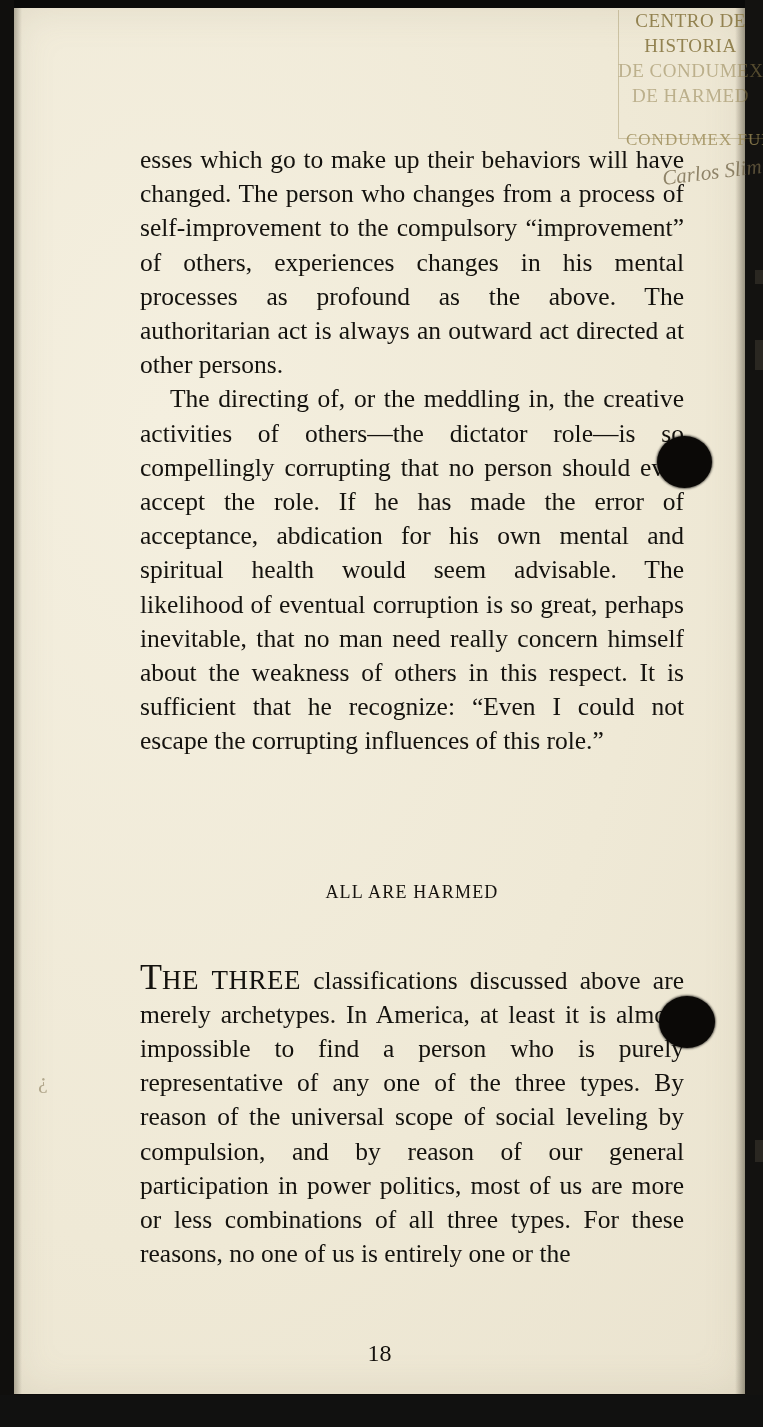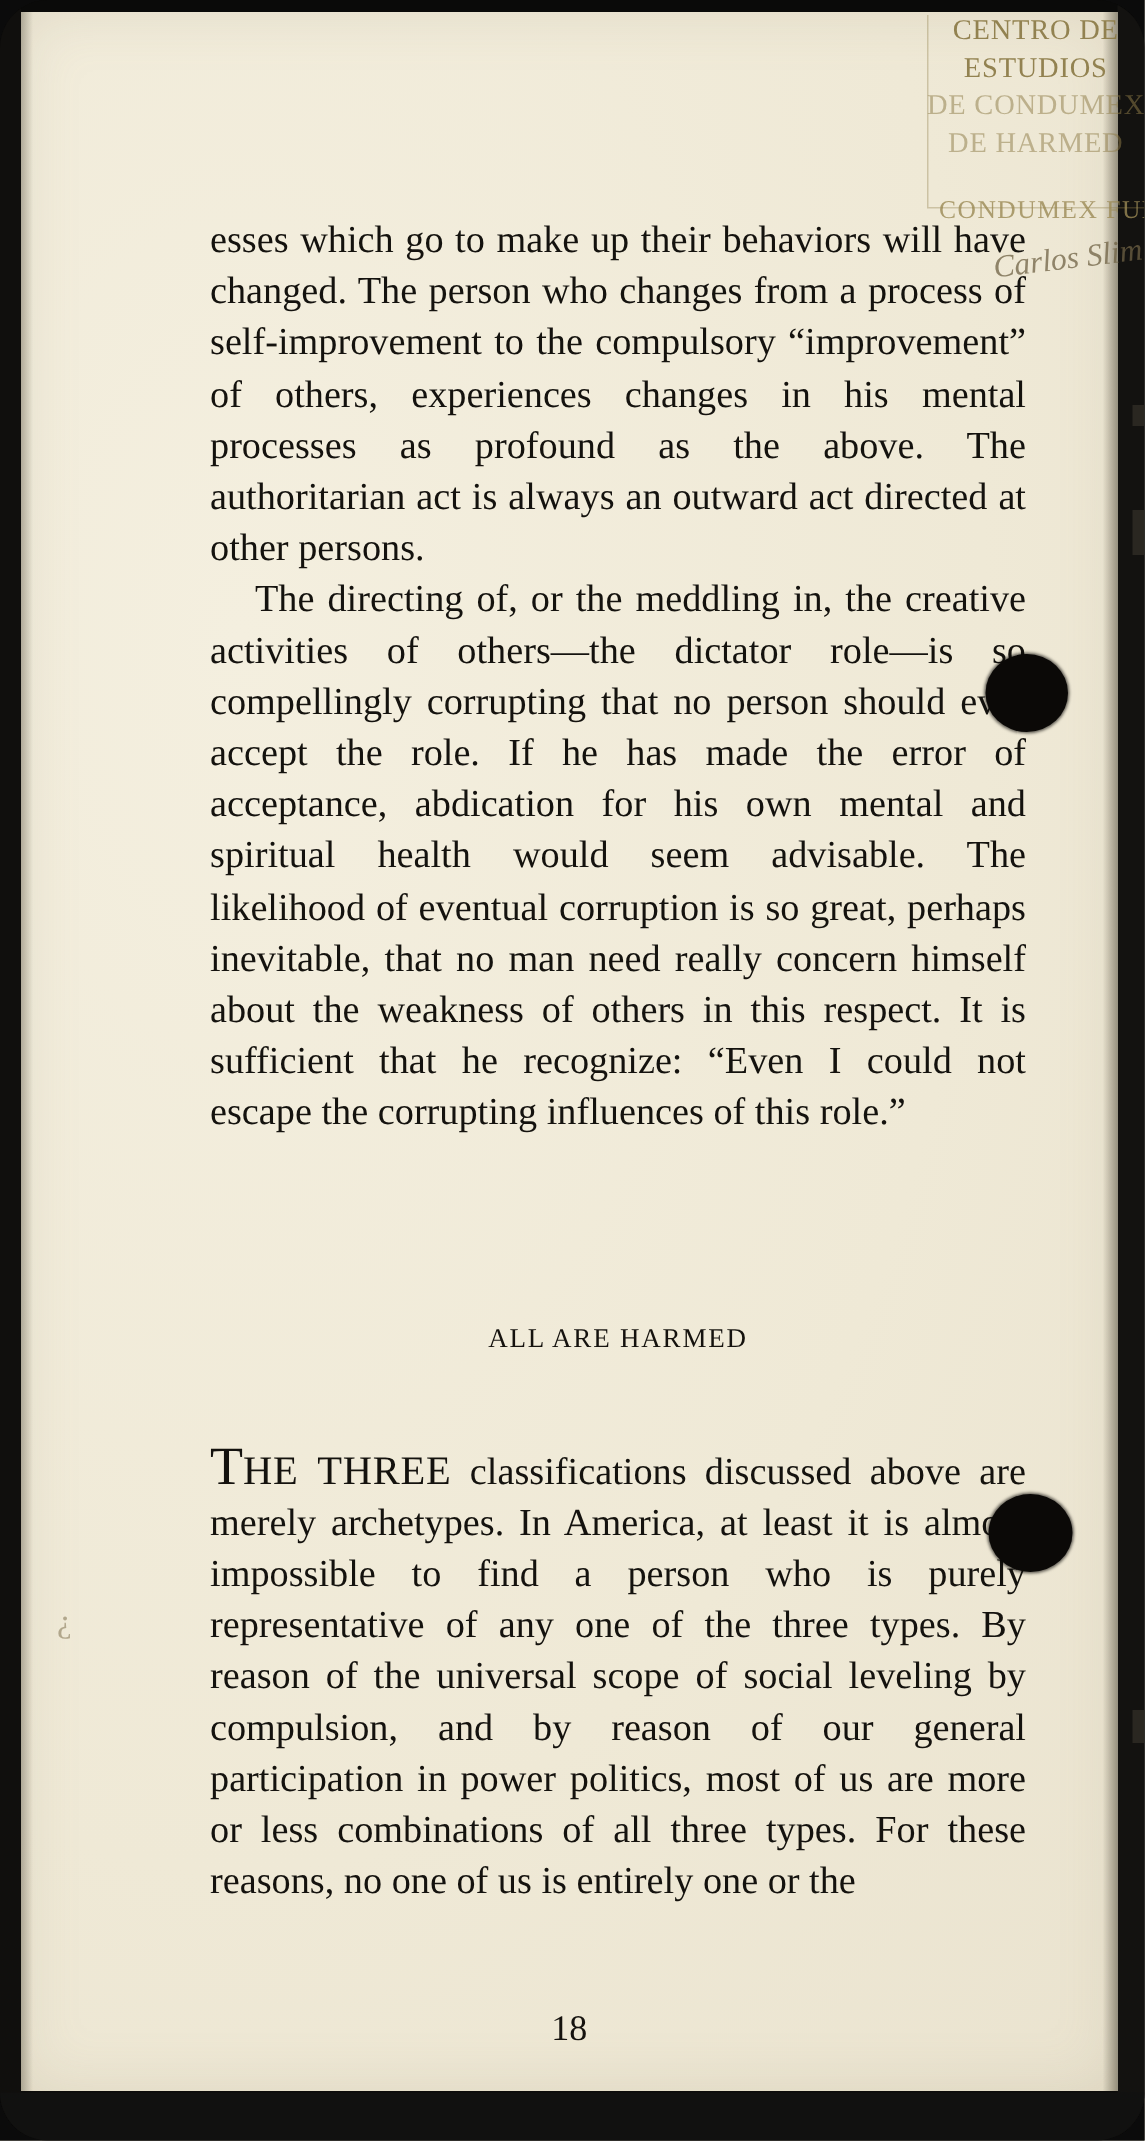--- a/index.html
+++ b/index.html
@@ -7,21 +7,20 @@
     padding: 0;
     background: #0b0b0b;
   }
   #page {
     position: relative;
     width: 763px;
     height: 1427px;
     overflow: hidden;
     background: #0d0c0a;
     font-family: "Liberation Serif", serif;
-    border-radius: 32px;
   }
   
   .bg-dark-left {
     position: absolute;
     left: 0; top: 0;
     width: 14px; height: 1427px;
     background: #100f0d;
   }
   .bg-dark-right {
     position: absolute;
@@ -233,21 +232,21 @@
   <div class="bg-dark-right"></div>
   <div class="bg-dark-bottom"></div>
 
   <div class="paper">
     <div class="paper-edge-left"></div>
     <div class="paper-edge-right"></div>
 
     <div class="stamp-box"></div>
     <div class="stamp">
       <span class="s-line">CENTRO DE</span>
-      <span class="s-line">ESTUDIOS</span>
+      <span class="s-line">HISTORIA</span>
       <span class="s-line dim">DE CONDUMEX</span>
       <span class="s-line dim">DE HARMED</span>
     </div>
     <div class="stamp-sub">CONDUMEX  FUNDACIÓN</div>
     <div class="signature">Carlos Slim</div>
 
     <div class="body-text">
       <p>esses which go to make up their behaviors will have changed. The person who changes from a process of self-improvement to the compulsory “improvement” of others, experiences changes in his mental processes as profound as the above. The authoritarian act is always an outward act directed at other persons.</p>
       <p class="indent">The directing of, or the meddling in, the creative activities of others—the dictator role—is so compellingly corrupting that no person should ever accept the role. If he has made the error of acceptance, abdication for his own mental and spiritual health would seem advisable. The likelihood of eventual corruption is so great, perhaps inevitable, that no man need really concern himself about the weakness of others in this respect. It is sufficient that he recognize: “Even I could not escape the corrupting influences of this role.”</p>
     </div>

